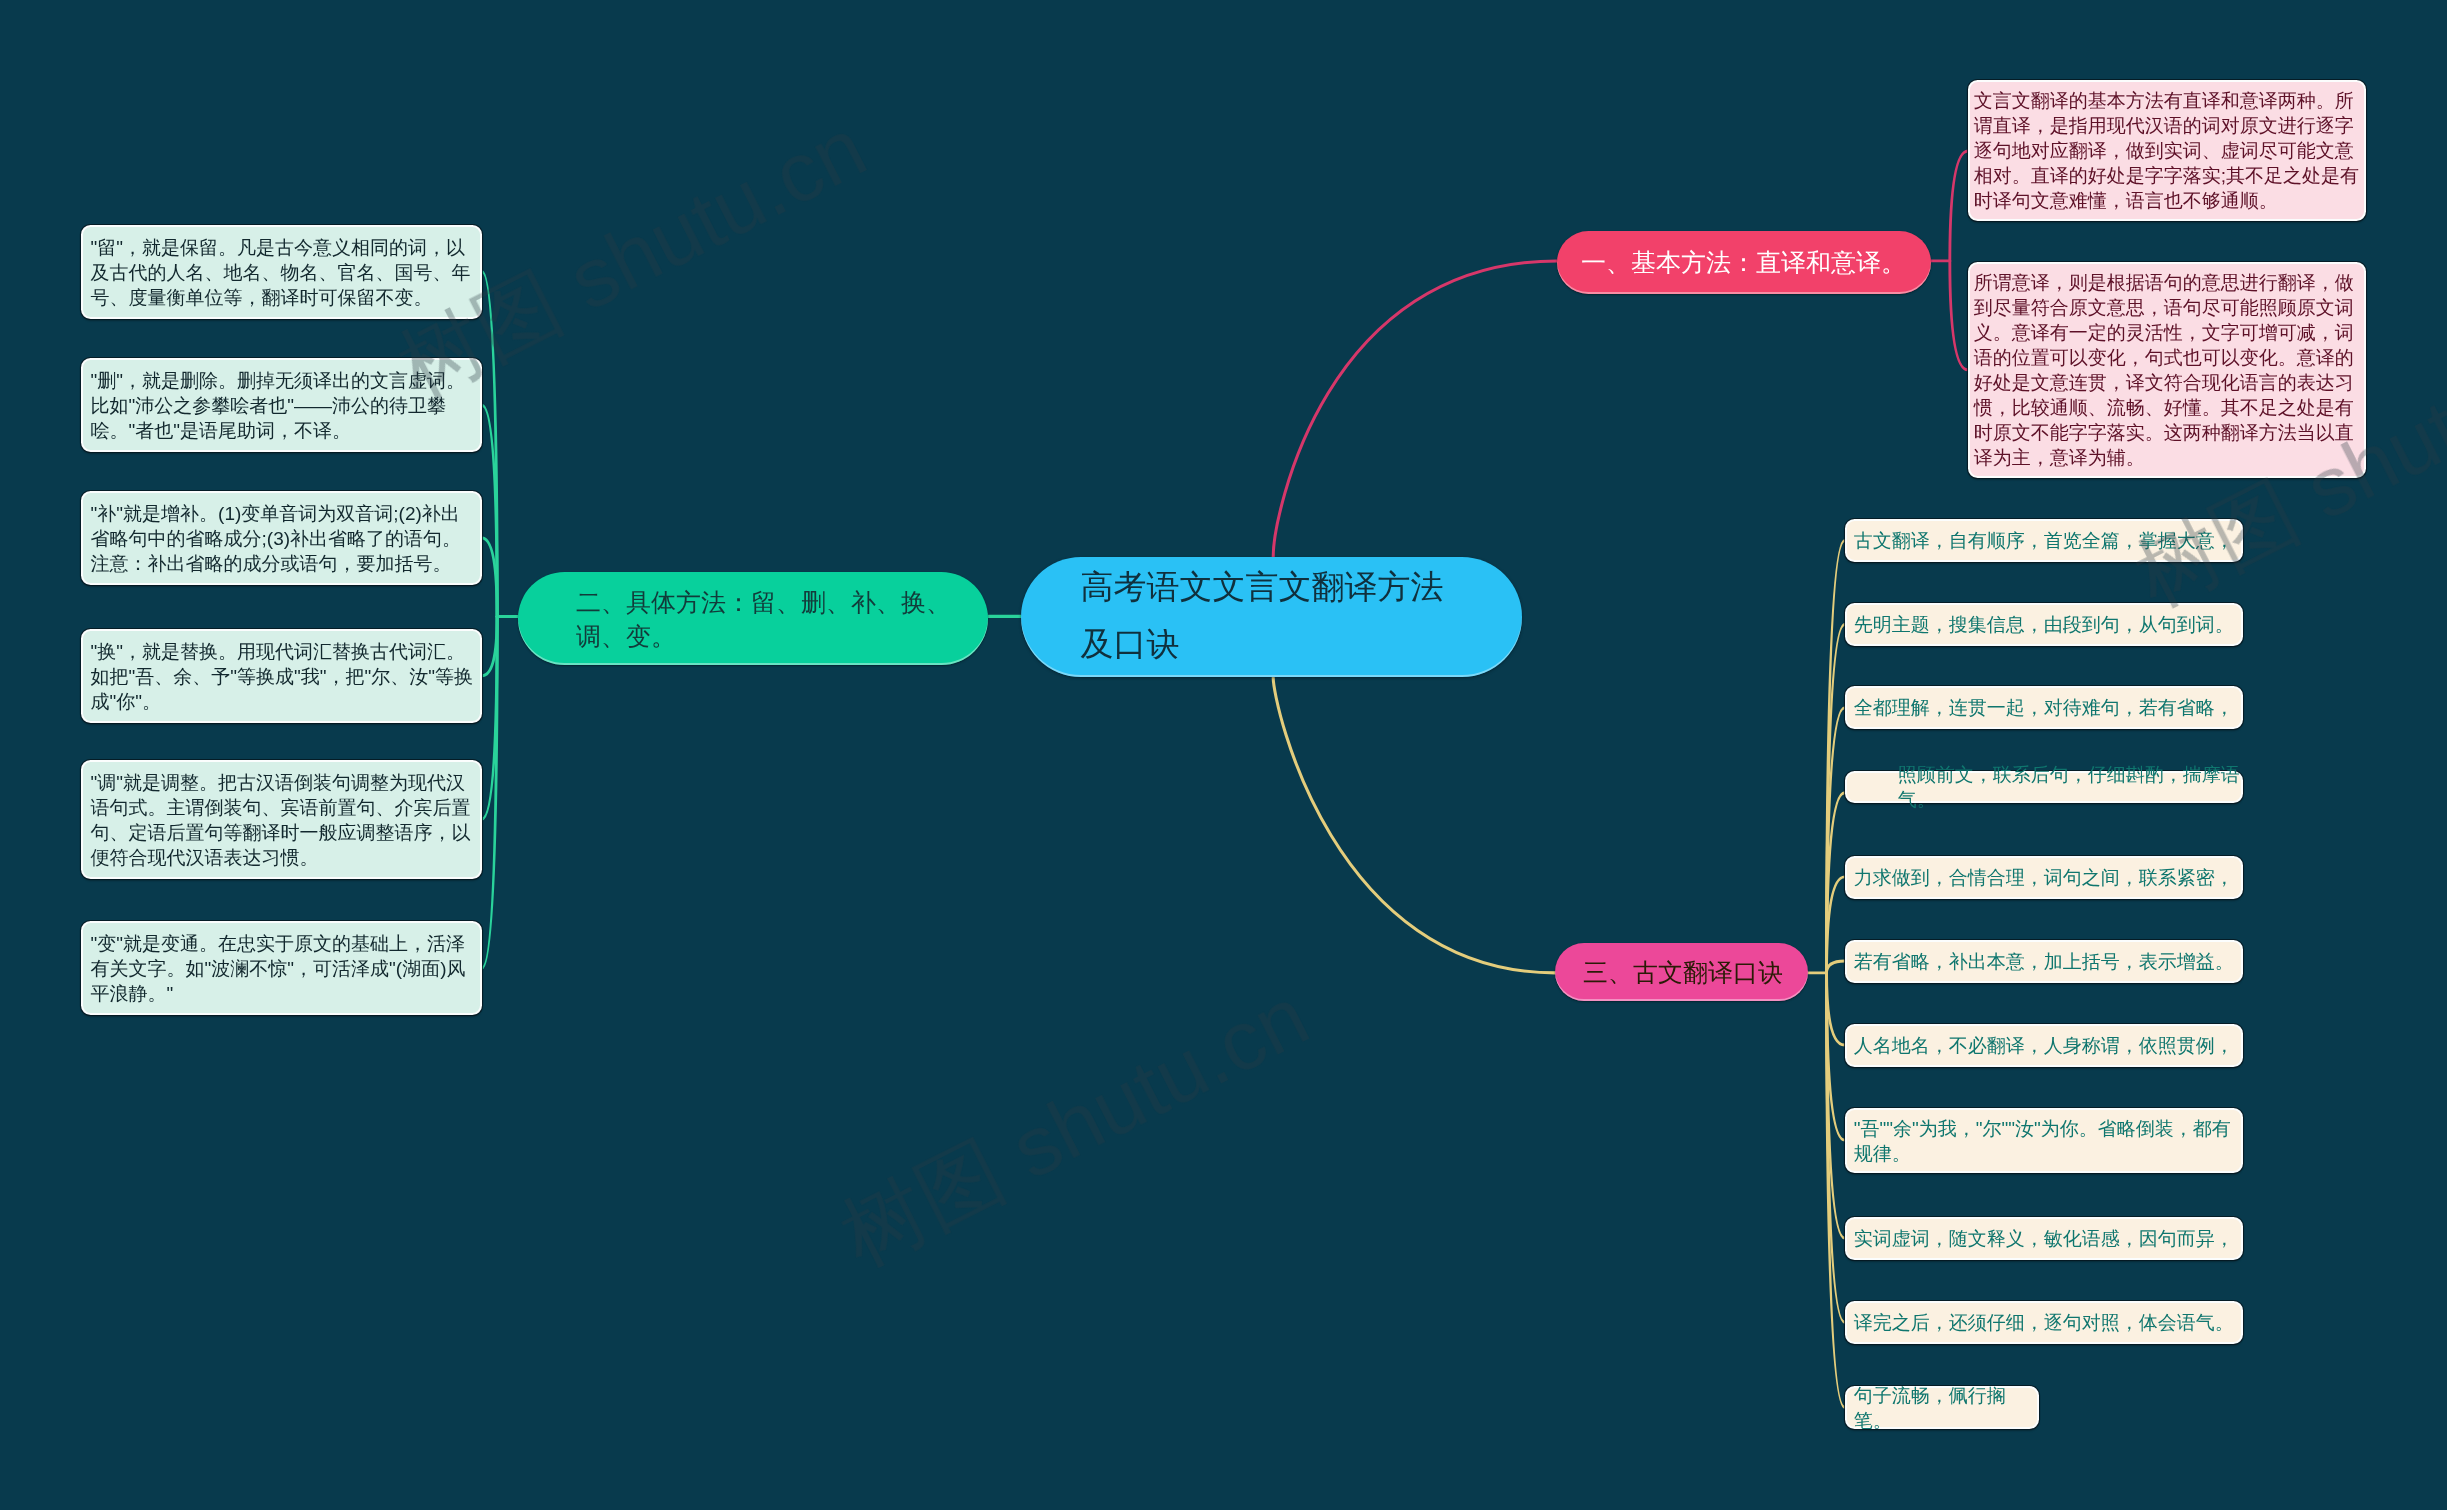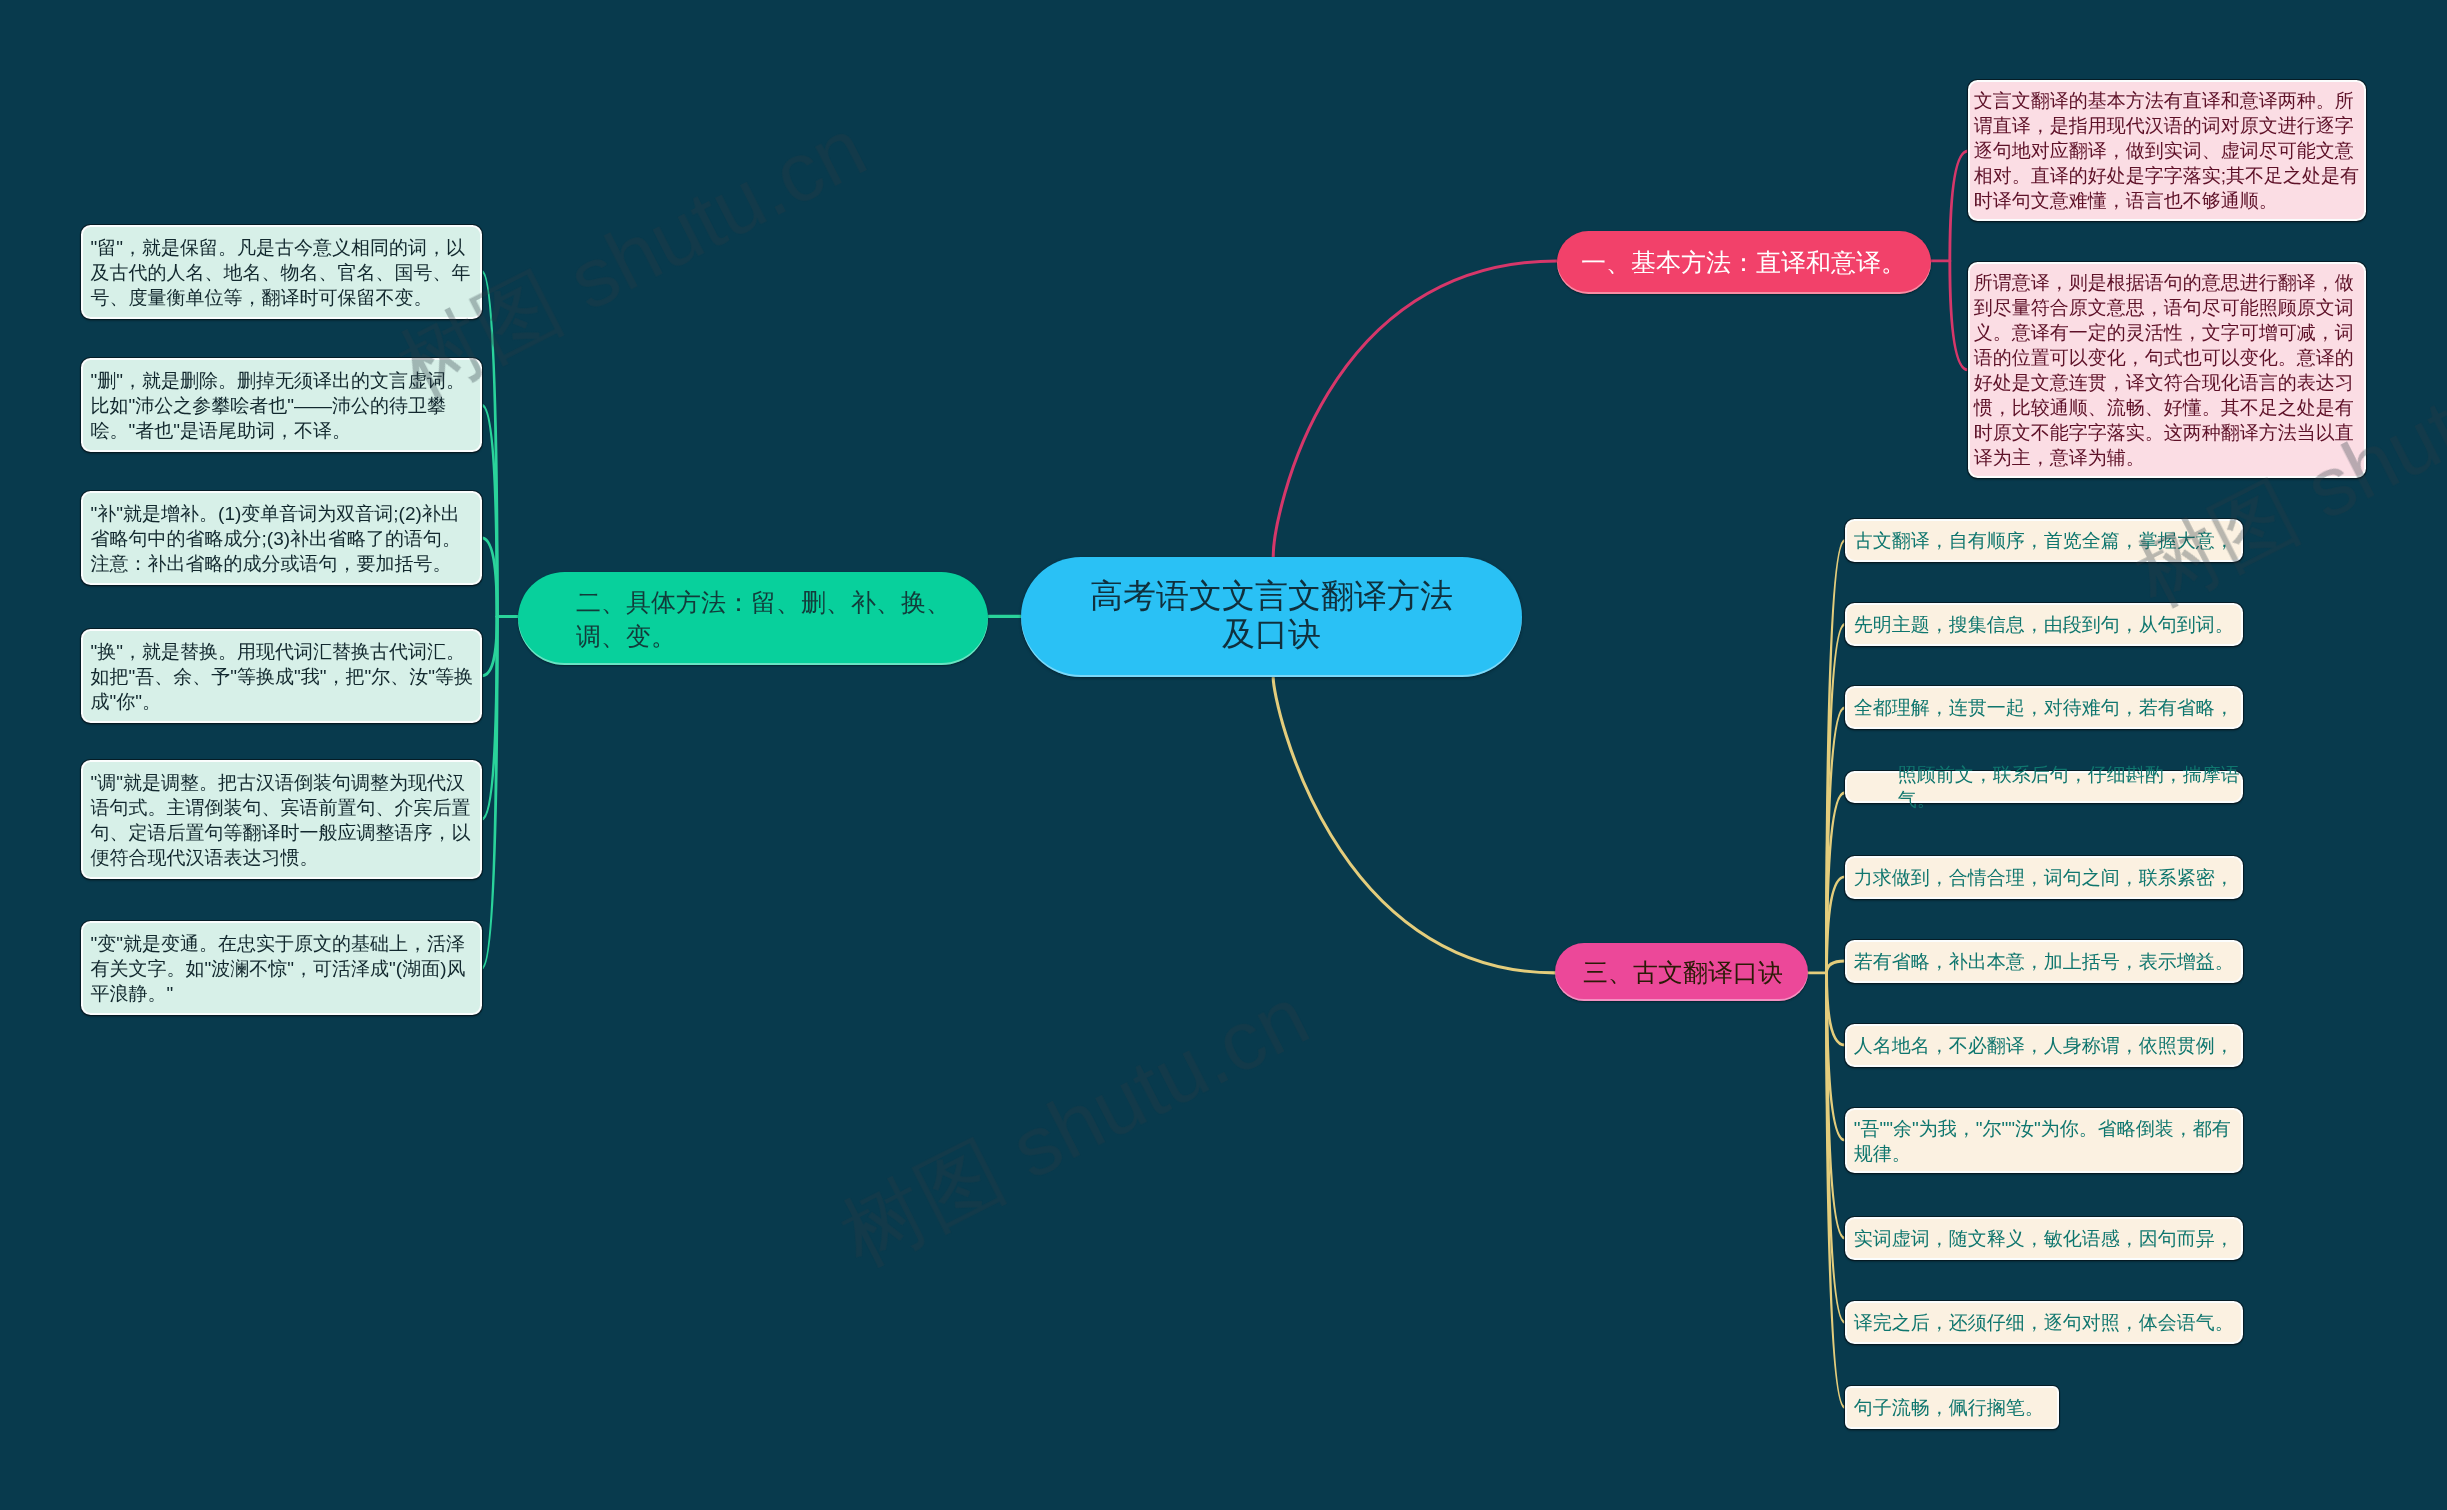--- a/index.html
+++ b/index.html
@@ -6,21 +6,21 @@
 html,body{margin:0;padding:0;background:#083a4d;}
 body{width:2447px;height:1510px;overflow:hidden;}
 #stage{position:relative;width:2447px;height:1510px;background:#083a4d;
  font-family:"Liberation Sans",sans-serif;
  -webkit-font-smoothing:antialiased;}
 #wires{position:absolute;left:0;top:0;width:2447px;height:1510px;}
 #watermark{position:absolute;left:0;top:0;width:2447px;height:1510px;opacity:.32;pointer-events:none;}
 .node{position:absolute;box-sizing:border-box;display:flex;align-items:center;}
 .txt{display:block;transform:translateZ(0);}
 #central{border-radius:60px;background:#2ac1f5;justify-content:center;box-shadow:inset 0 -1.9px 0 rgba(255,255,255,.38),0 1px 2.9px rgba(2,14,22,.5);}
-#central .txt{color:#10303d;font-size:33px;line-height:38px;text-align:center;width:382px;position:relative;top:-1.9px;}
+#central .txt{color:#10303d;font-size:33px;line-height:57px;width:382px;position:relative;top:-1.9px;}
 .pill{border-radius:32.5px;box-shadow:inset 0 -1.9px 0 rgba(255,255,255,.40),0 1px 1.9px rgba(2,14,22,.55);}
 #b1node{background:#f2416a;}
 #b1node .txt{color:#fff;font-size:25px;line-height:32.5px;margin-left:24px;}
 #b2node{background:#08d09c;border-radius:47px;}
 #b2node .txt{color:#123b3a;font-size:25px;line-height:34px;margin-left:58px;width:377px;}
 #b3node{background:#ec4899;}
 #b3node .txt{color:#2a1b06;font-size:25px;line-height:32.5px;margin-left:28px;}
 .leaf{border-radius:9.6px;border:2.3px solid #fbfdfd;
   box-shadow:0 0 0 1.1px rgba(5,22,30,.82),0 1.9px 1.9px rgba(0,0,0,.30);}
 .leaf .txt{font-size:19px;line-height:25px;}
@@ -121,21 +121,21 @@
     </div>
 <div class="node leaf leaf-y" style="left:1845px;top:1108px;width:398px;height:65px;">
       <span class="txt" style="margin-left:6.7px;width:384px;">"吾""余"为我，"尔""汝"为你。省略倒装，都有规律。</span>
     </div>
 <div class="node leaf leaf-y" style="left:1845px;top:1217px;width:398px;height:43px;">
       <span class="txt" style="margin-left:6.7px;width:384px;">实词虚词，随文释义，敏化语感，因句而异，</span>
     </div>
 <div class="node leaf leaf-y" style="left:1845px;top:1301px;width:398px;height:43px;">
       <span class="txt" style="margin-left:6.7px;width:384px;">译完之后，还须仔细，逐句对照，体会语气。</span>
     </div>
-<div class="node leaf leaf-y" style="left:1845px;top:1386px;width:214px;height:43px;border-radius:6px;">
+<div class="node leaf leaf-y" style="left:1845px;top:1386px;width:194px;height:43px;">
       <span class="txt" style="margin-left:6.7px;width:201px;">句子流畅，佩行搁笔。</span>
     </div>
 <svg id="watermark" viewBox="0 0 2560 1580">
 <defs>
         <pattern id="wmk" patternUnits="userSpaceOnUse" x="200" y="500" width="1520" height="1020" patternTransform="rotate(-27 0 0)">
           <text x="0" y="70" font-size="88" font-family="Liberation Sans, sans-serif" fill="#2c3c44">树图 shutu.cn</text>
         </pattern>
       </defs>
       <rect x="-500" y="-500" width="3600" height="2600" fill="url(#wmk)"></rect>
     </svg>

